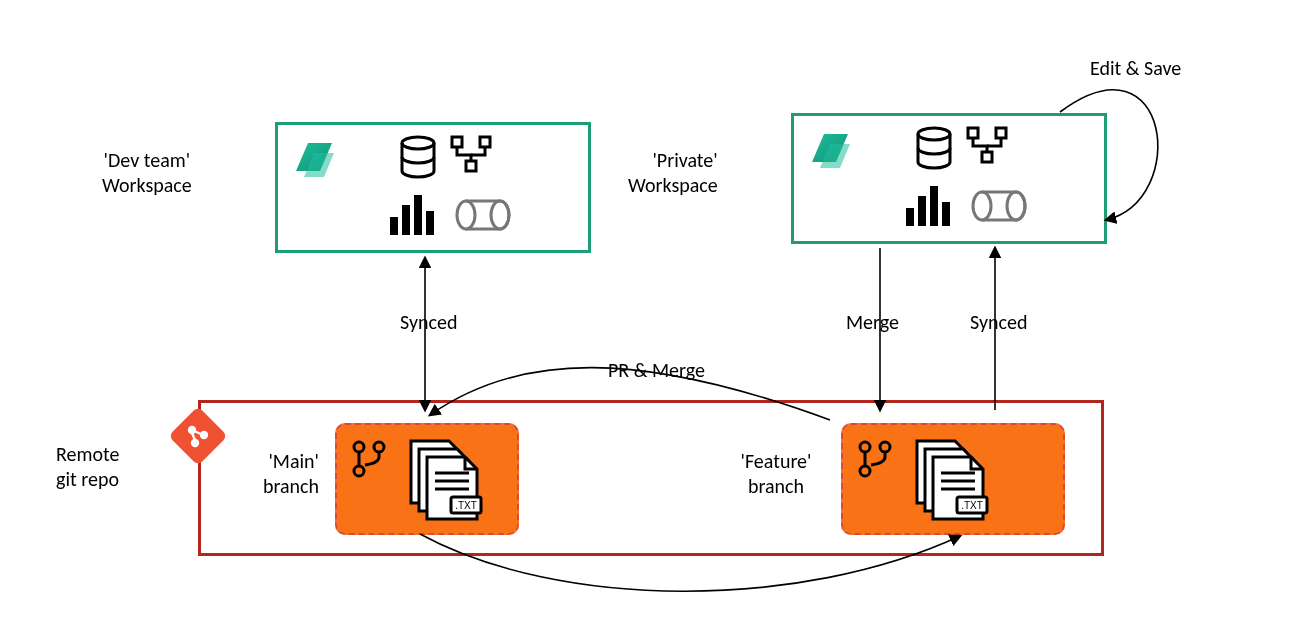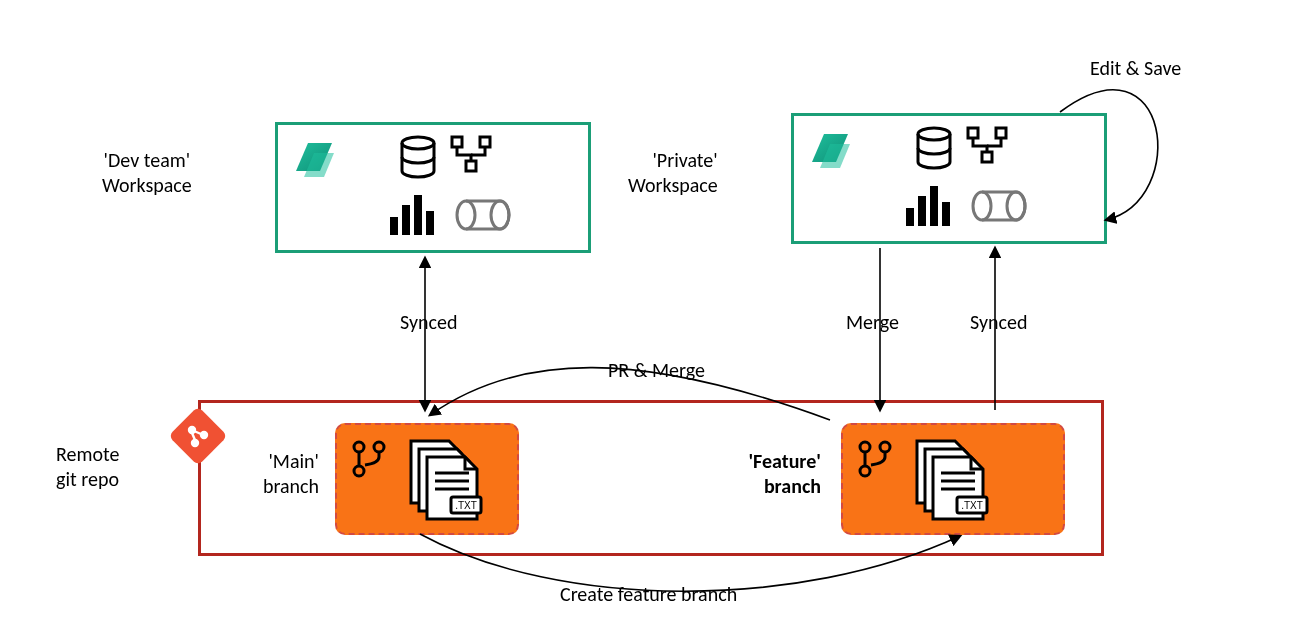--- a/index.html
+++ b/index.html
@@ -192,21 +192,21 @@
           <path d="M66 20 V32 H78"></path>
           <line x1="36" y1="36" x2="70" y2="36"></line>
           <line x1="36" y1="44" x2="70" y2="44"></line>
           <line x1="36" y1="52" x2="70" y2="52"></line>
           <rect x="52" y="60" width="30" height="16" rx="2" fill="#fff"></rect>
           <text x="67" y="72" text-anchor="middle" font-size="10" font-family="Arial" fill="#000" stroke="none">.TXT</text>
         </svg>
       </span>
     </div>
 
-    <div class="abs label" style="left:530px; top:46px; text-align:right; width:90px;font-weight:bold;">
+    <div class="abs label" style="left:530px; top:46px; text-align:center; width:90px;">
       <div>'Feature'</div>
       <div>branch</div>
     </div>
 
     <div class="abs branch-box" style="left:640px; top:20px; width:220px; height:108px;">
       <span class="abs" style="left:14px; top:14px;">
         <svg width="36" height="40" viewBox="0 0 36 40" fill="none" stroke="#000" stroke-width="3">
           <circle cx="8" cy="8" r="5"></circle>
           <circle cx="28" cy="8" r="5"></circle>
           <circle cx="8" cy="32" r="5"></circle>
@@ -254,15 +254,14 @@
   <div class="abs label" style="left:400px; top:310px;">Synced</div>
 
   <div class="abs label" style="left:846px; top:310px;">Merge</div>
 
   <div class="abs label" style="left:970px; top:310px;">Synced</div>
 
   <div class="abs label" style="left:1090px; top:56px;">Edit &amp; Save</div>
 
   <div class="abs label" style="left:608px; top:358px;">PR &amp; Merge</div>
 
-  <div class="abs label" style="left:560px; top:582px;">Create feature branch</div>
 
 </div>
 
 </body></html>

